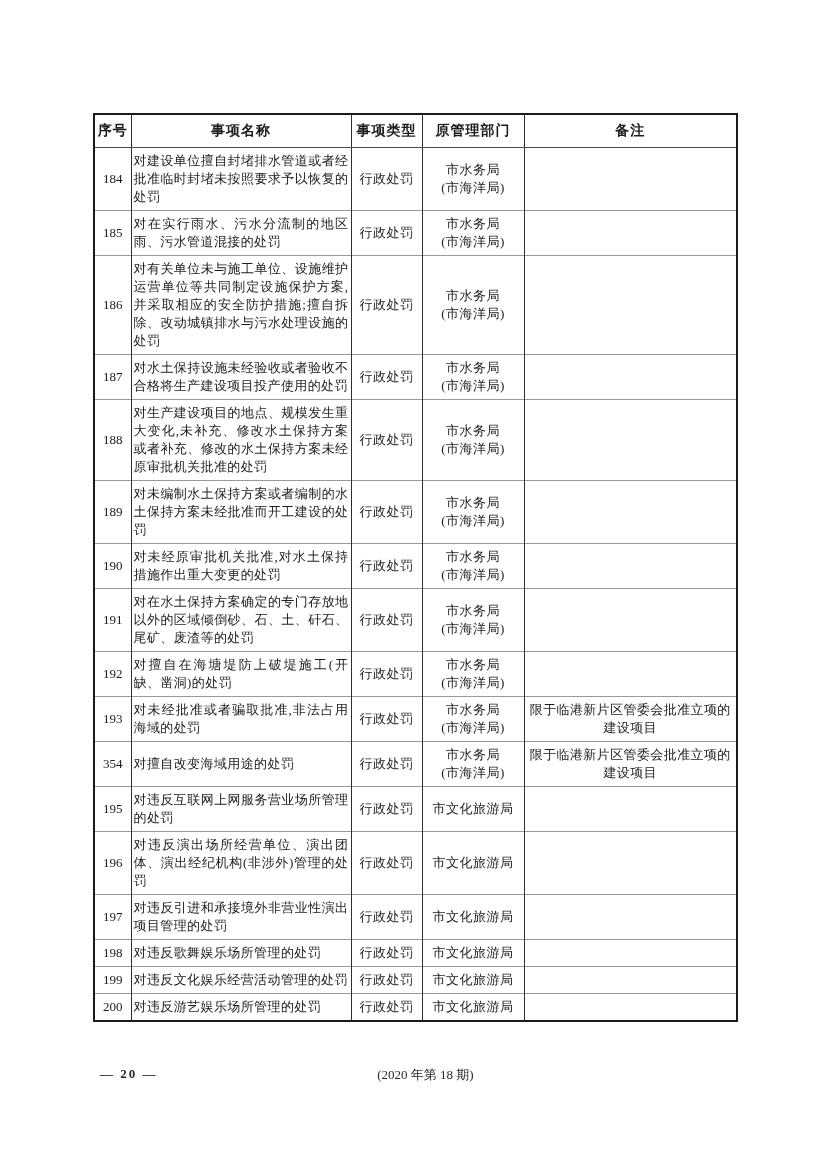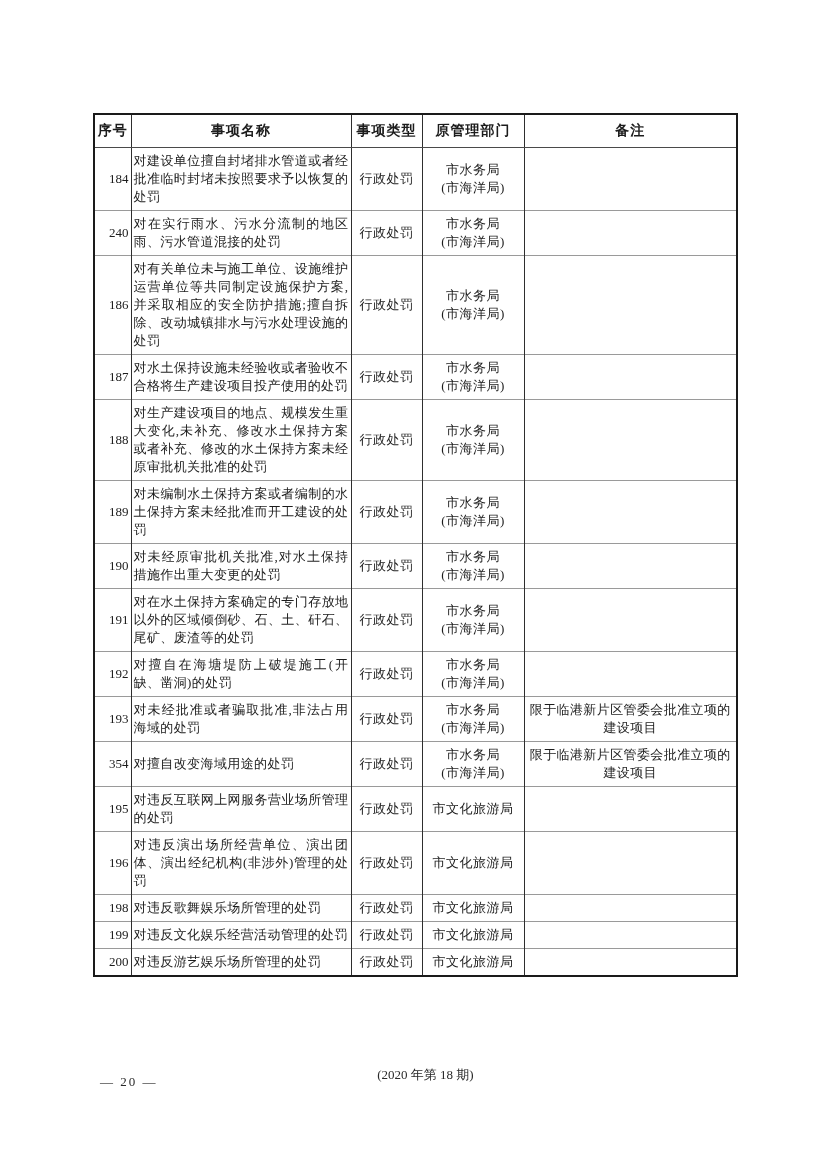--- a/index.html
+++ b/index.html
@@ -42,21 +42,21 @@
   table.gazette td {
     border-left: 1px solid #2e2e2e;
     border-right: 1px solid #2e2e2e;
     border-top: 1px solid #9a9a9a;
     font-size: 13px;
     line-height: 18px;
     vertical-align: middle;
     padding: 4px 2px;
   }
   td.c-no {
-    text-align: right;
+    text-align: center;
     font-size: 12.5px;
   }
   td.c-name {
     text-align: justify;
     text-align-last: left;
     padding: 4px 8px;
     letter-spacing: 0.4px;
   }
   td.c-type {
     text-align: center;
@@ -78,22 +78,23 @@
     left: 0;
     top: 1066px;
     width: 827px;
     height: 20px;
     font-size: 13px;
     color: #2a2a2a;
   }
   .footer .page-no {
     position: absolute;
     left: 100px;
-    top: 8px;
+    top: 0;
     letter-spacing: 2px;
+    font-weight: bold;
   }
   .footer .issue {
     position: absolute;
     left: 12px;
     width: 827px;
     text-align: center;
     top: 0;
   }
 </style>
 </head>
@@ -122,21 +123,21 @@
       <tbody>
           <tr>
             <td class="c-no">184</td>
             <td class="c-name">对建设单位擅自封堵排水管道或者经批准临时封堵未按照要求予以恢复的处罚</td>
             <td class="c-type">行政处罚</td>
             <td class="c-dept">市水务局
 (市海洋局)</td>
             <td class="c-remark"></td>
           </tr>
           <tr>
-            <td class="c-no">240</td>
+            <td class="c-no">185</td>
             <td class="c-name">对在实行雨水、污水分流制的地区雨、污水管道混接的处罚</td>
             <td class="c-type">行政处罚</td>
             <td class="c-dept">市水务局
 (市海洋局)</td>
             <td class="c-remark"></td>
           </tr>
           <tr>
             <td class="c-no">186</td>
             <td class="c-name">对有关单位未与施工单位、设施维护运营单位等共同制定设施保护方案,并采取相应的安全防护措施;擅自拆除、改动城镇排水与污水处理设施的处罚</td>
             <td class="c-type">行政处罚</td>
@@ -211,20 +212,27 @@
           <tr>
             <td class="c-no">195</td>
             <td class="c-name">对违反互联网上网服务营业场所管理的处罚</td>
             <td class="c-type">行政处罚</td>
             <td class="c-dept">市文化旅游局</td>
             <td class="c-remark"></td>
           </tr>
           <tr>
             <td class="c-no">196</td>
             <td class="c-name">对违反演出场所经营单位、演出团体、演出经纪机构(非涉外)管理的处罚</td>
+            <td class="c-type">行政处罚</td>
+            <td class="c-dept">市文化旅游局</td>
+            <td class="c-remark"></td>
+          </tr>
+          <tr>
+            <td class="c-no">197</td>
+            <td class="c-name">对违反引进和承接境外非营业性演出项目管理的处罚</td>
             <td class="c-type">行政处罚</td>
             <td class="c-dept">市文化旅游局</td>
             <td class="c-remark"></td>
           </tr>
           <tr>
             <td class="c-no">198</td>
             <td class="c-name">对违反歌舞娱乐场所管理的处罚</td>
             <td class="c-type">行政处罚</td>
             <td class="c-dept">市文化旅游局</td>
             <td class="c-remark"></td>

